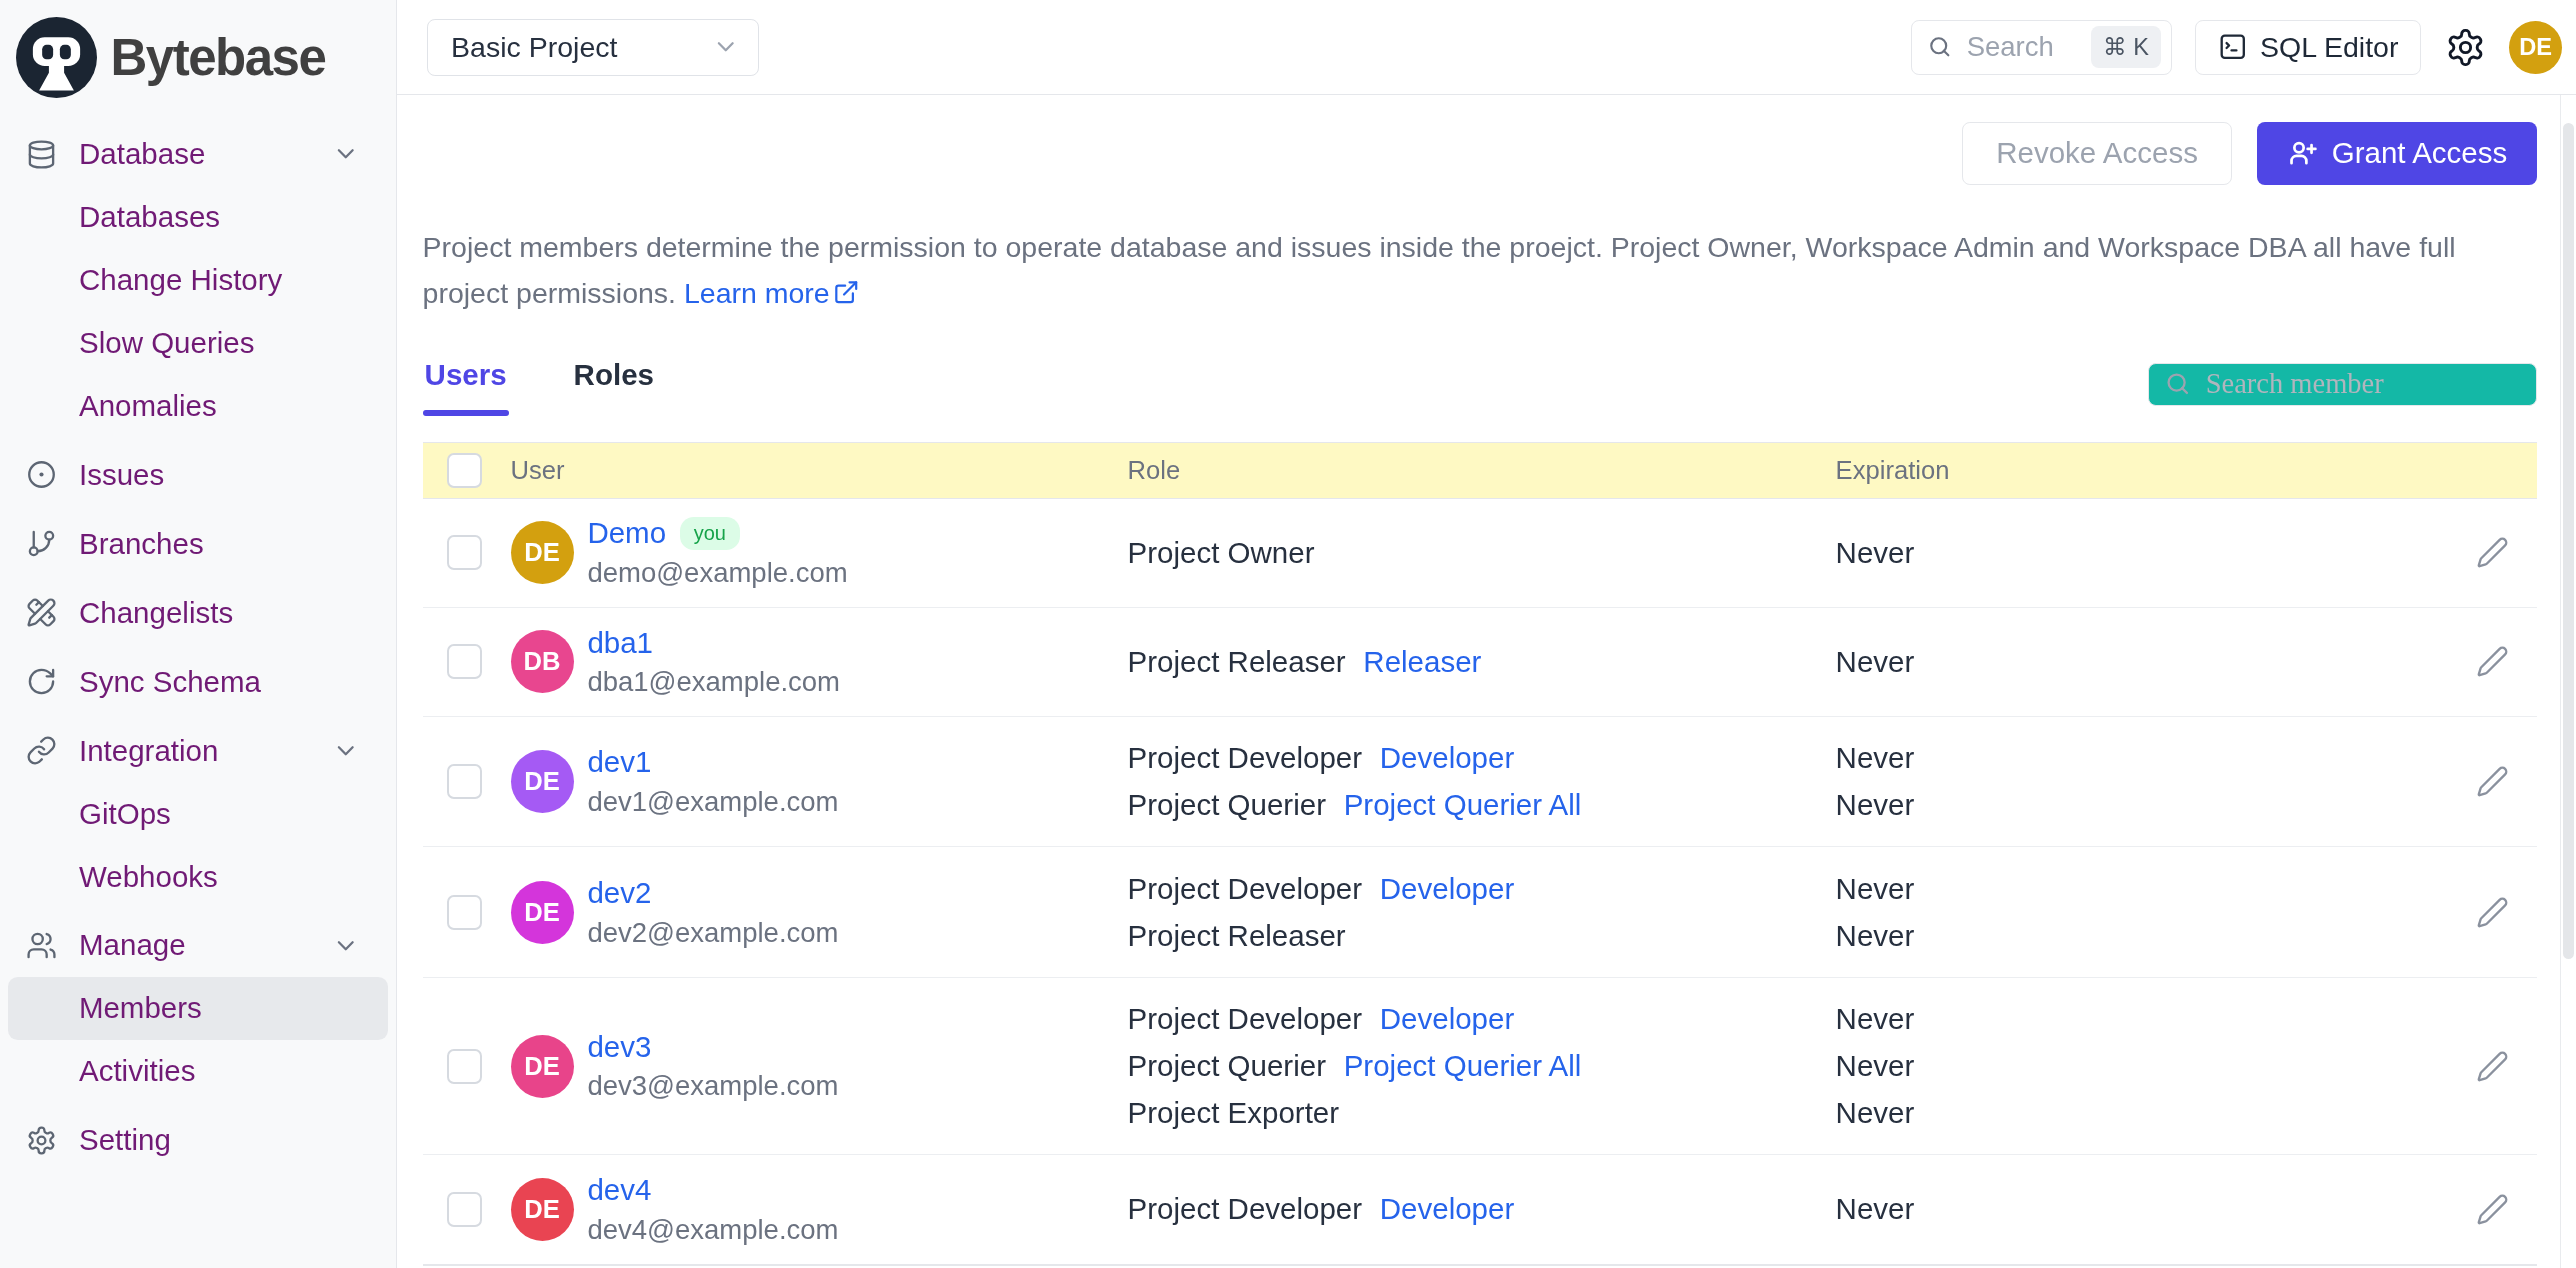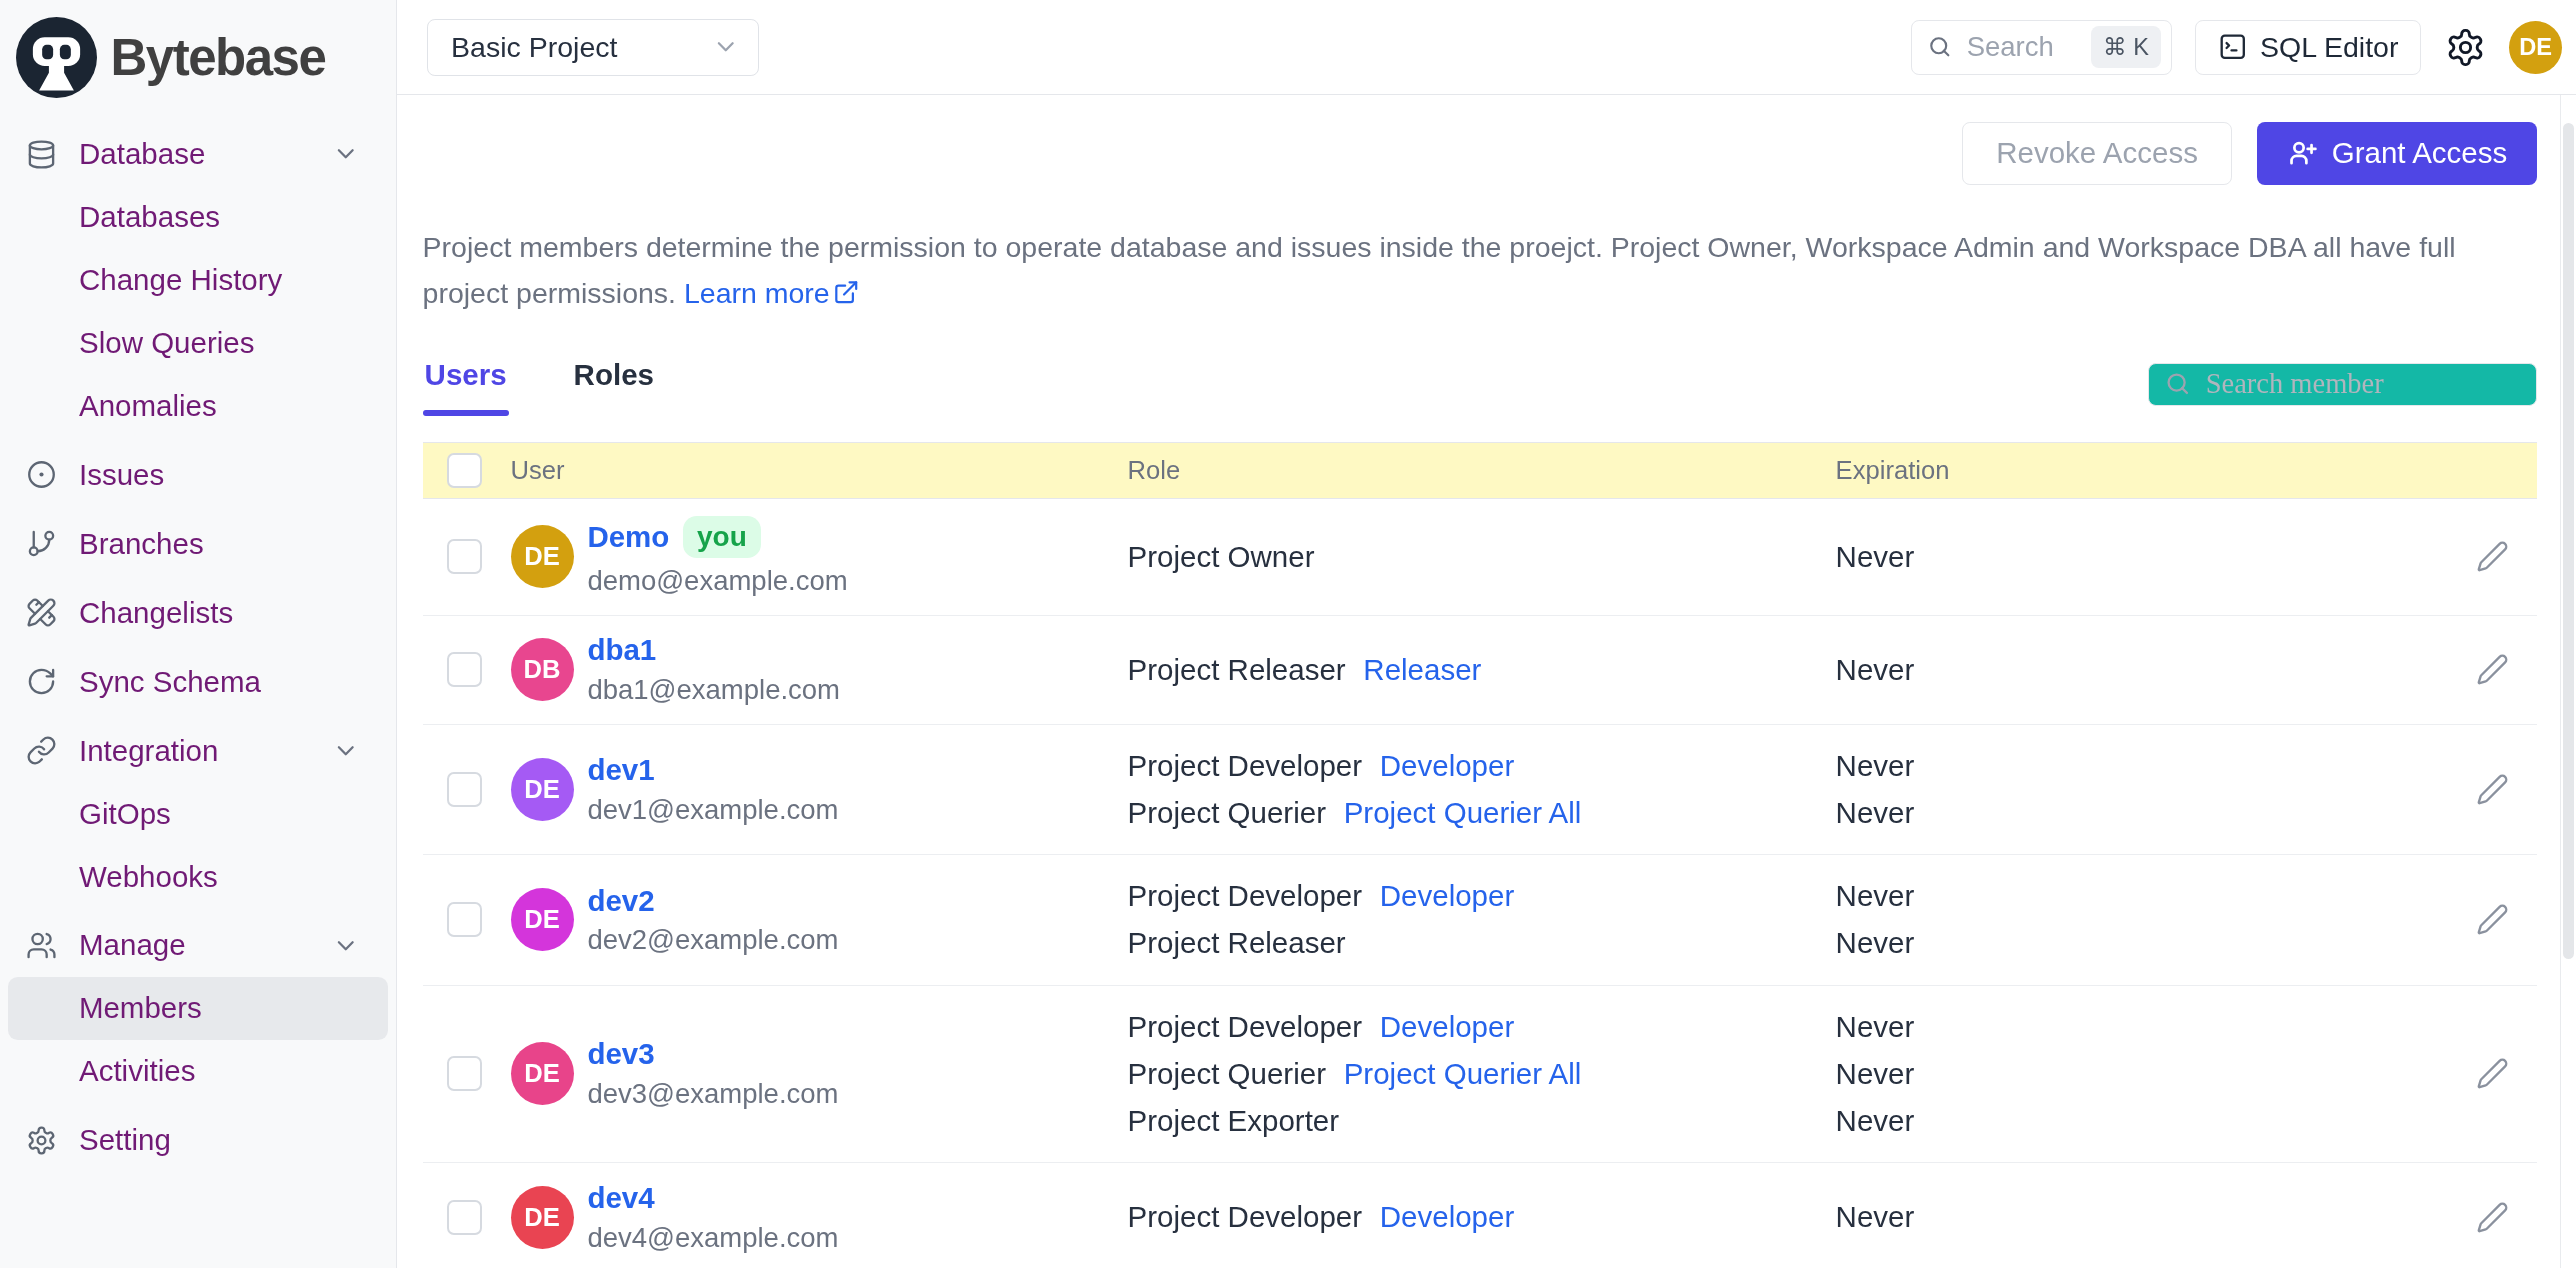--- a/index.html
+++ b/index.html
@@ -83,23 +83,23 @@
   .c-role  { width:708px; flex:none; }
   .c-exp   { width:551px; flex:none; }
   .c-edit  { flex:1; display:flex; justify-content:flex-end; padding-right:27.5px; }
   .checkbox { width:35px; height:35px; border:2px solid #d6dae0; border-radius:6.9px;
     background:#fff; display:block; cursor:pointer; }
   .row { display:flex; align-items:center; border-bottom:1px solid #eceef1; padding:17.7px 0; }
   .row.last { border-bottom:2px solid #e5e7eb; }
   .avatar { width:63px; height:63px; border-radius:50%; flex:none; display:flex;
     align-items:center; justify-content:center; color:#fff; font-weight:bold; font-size:25.6px; }
   .ublock { margin-left:13.8px; }
-  .uline { display:flex; align-items:center;font-weight:bold; }
+  .uline { display:flex; align-items:center; }
   .uname { font-size:29.5px; color:#2563eb; text-decoration:none; cursor:pointer; }
-  .ubadge { background:#dcfce7; color:#16a34a; font-size:28px; border-radius:13.8px;
+  .ubadge { background:#dcfce7; color:#16a34a; font-size:20px; border-radius:13.8px;
     padding:4.9px 13.8px; margin-left:13.8px; }
   .uemail { font-size:27.5px; color:#6b7280; margin-top:6.9px; }
   .role-line, .exp-line { height:47px; display:flex; align-items:center; font-size:29.5px; color:#27303f; }
   .role-link { color:#2563eb; margin-left:17.7px; text-decoration:none; cursor:pointer; }
   .edit-btn { width:33px; height:33px; color:#8a919e; cursor:pointer; }
 
   
   .scroll { position:absolute; right:0; top:95px; bottom:0; width:15.7px; background:#fff;
     border-left:1px solid #e9ebee; z-index:6; }
   .scroll .thumb { position:absolute; left:2px; top:27.5px; width:10.8px; height:836px;

